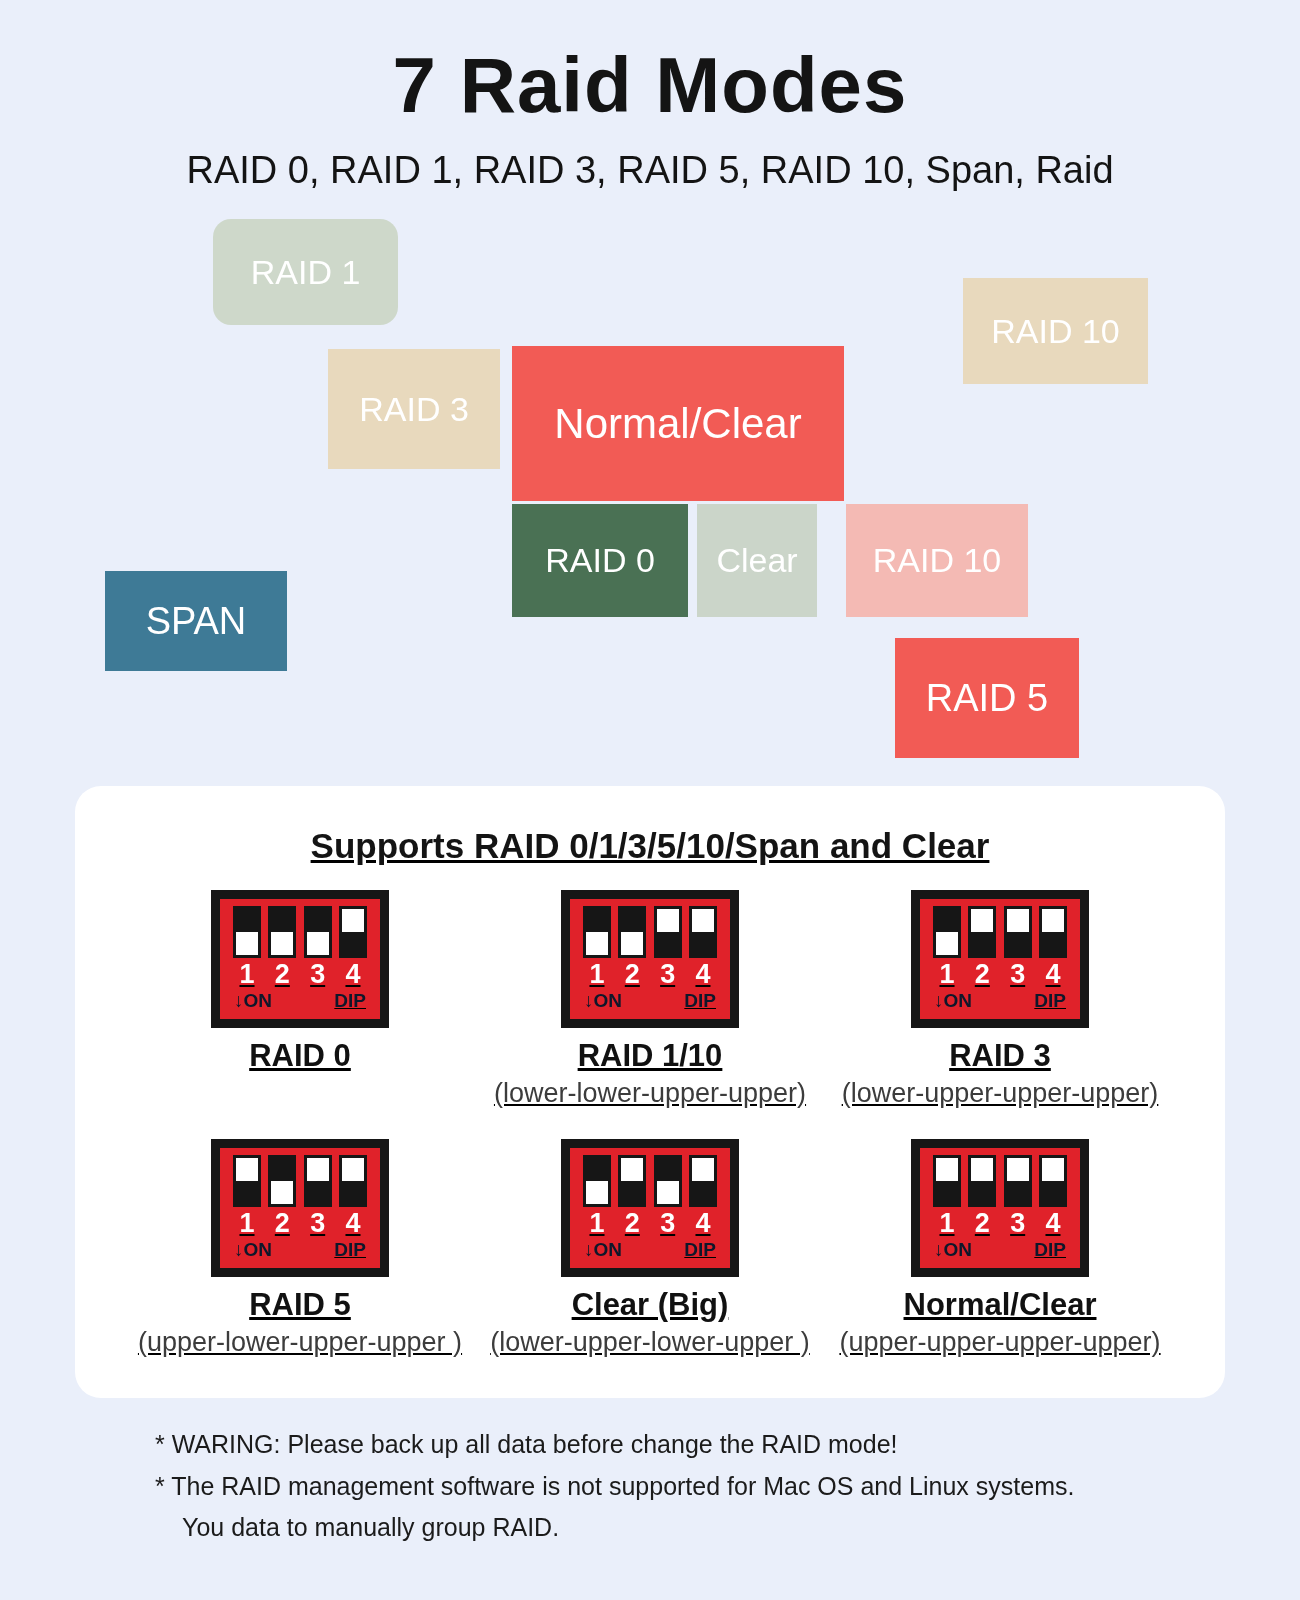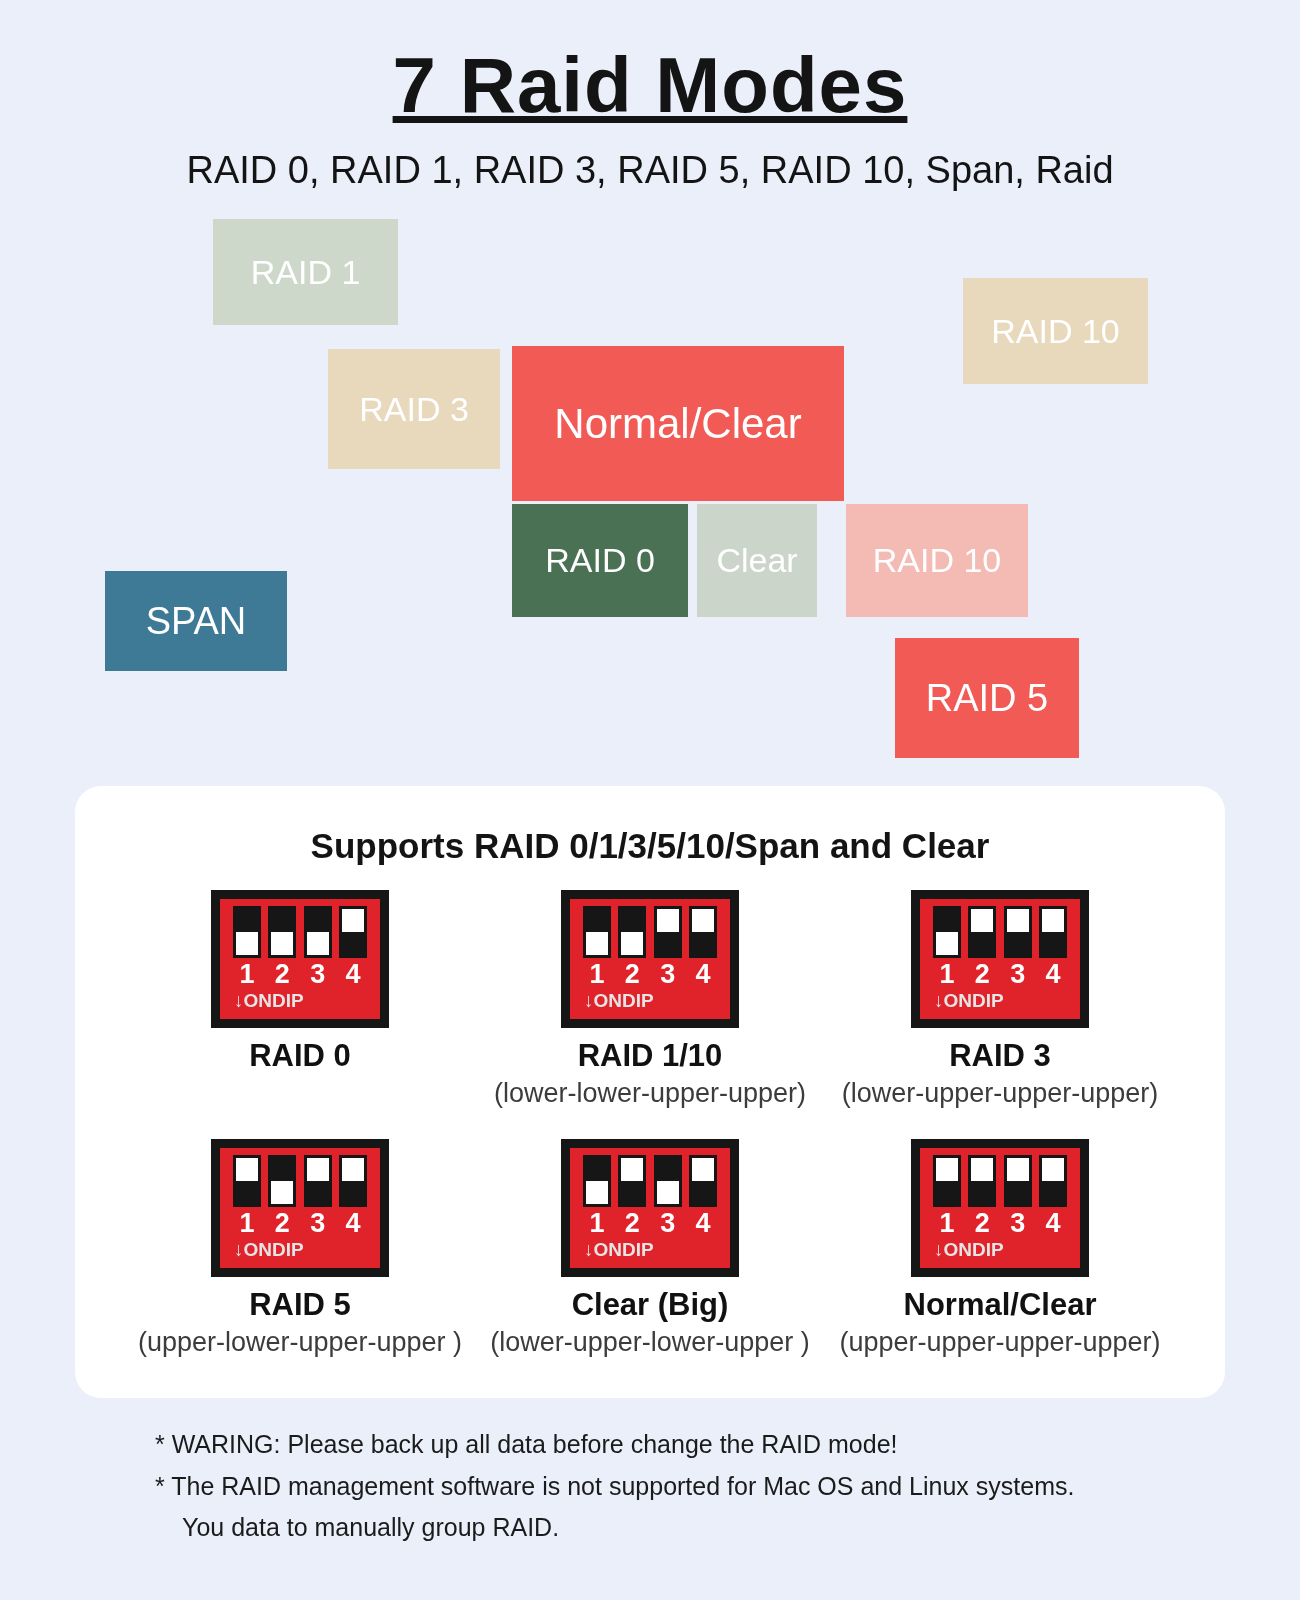--- a/index.html
+++ b/index.html
@@ -15,58 +15,58 @@
   
   .title {
     margin: 0;
     padding-top: 42px;
     text-align: center;
     font-size: 78px;
     font-weight: 800;
     color: #141414;
     letter-spacing: 1px;
     line-height: 1.12;
-    text-decoration: underline;
   }
   .subtitle {
     margin-top: 20px;
     text-align: center;
     font-size: 38px;
     color: #141414;
   }
 
   
   .collage { position: relative; height: 545px; margin-top: 24px; }
   .blk {
     position: absolute;
     display: flex;
     align-items: center;
     justify-content: center;
     color: #ffffff;
     font-size: 34px;
     font-weight: 500;
   }
-  .b-raid1   { left: 213px; top: 3px;   width: 185px; height: 106px; }
+  .b-raid1   { left: 213px; top: 3px;   width: 185px; height: 106px; border-radius: 18px; }
   .b-raid10a { left: 963px; top: 62px;  width: 185px; height: 106px; }
   .b-raid3   { left: 328px; top: 133px; width: 172px; height: 120px; }
   .b-normal  { left: 512px; top: 130px; width: 332px; height: 155px; font-size: 42px; }
   .b-raid0   { left: 512px; top: 288px; width: 176px; height: 113px; }
   .b-clear   { left: 697px; top: 288px; width: 120px; height: 113px; }
   .b-raid10b { left: 846px; top: 288px; width: 182px; height: 113px; }
   .b-span    { left: 105px; top: 355px; width: 182px; height: 100px; font-size: 38px; text-align: center; }
   .b-raid5   { left: 895px; top: 422px; width: 184px; height: 120px; font-size: 38px; }
 
   
   .card {
     margin: 25px 75px 0;
     background: #ffffff;
     border-radius: 26px;
     padding: 40px 50px 40px;
     box-sizing: border-box;
     height: 612px;
+    text-decoration: underline;
   }
   .card-title {
     text-align: center;
     font-size: 35px;
     font-weight: 700;
     color: #141414;
   }
   .grid {
     display: grid;
     grid-template-columns: repeat(3, 1fr);
@@ -111,22 +111,23 @@
   .nums {
     margin-top: 2px;
     color: #ffffff;
     font-size: 27px;
     font-weight: 700;
     line-height: 1.1;
   }
   .nums span { width: 28px; text-align: center; }
   .onrow {
     display: flex;
+    justify-content: space-between;
     padding: 0 6px;
-    color: #e5e5e5;
+    color: #0f172a;
     font-size: 19px;
     font-weight: 700;
     line-height: 1.15;
   }
   .on-left span { display: inline-block; }
 
   .sw-name {
     margin-top: 10px;
     font-size: 31px;
     font-weight: 600;

